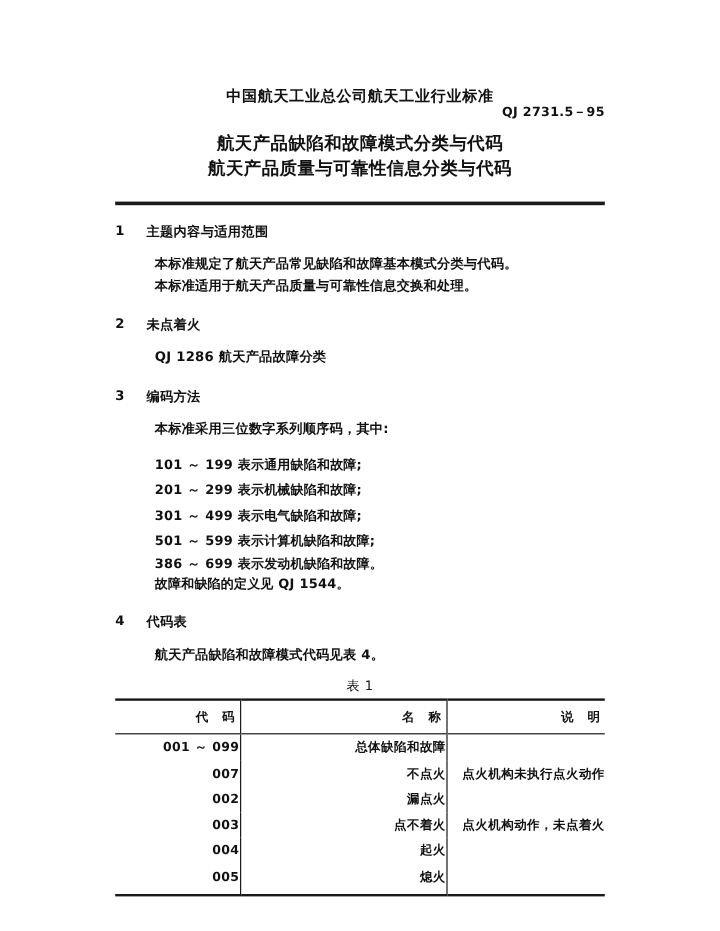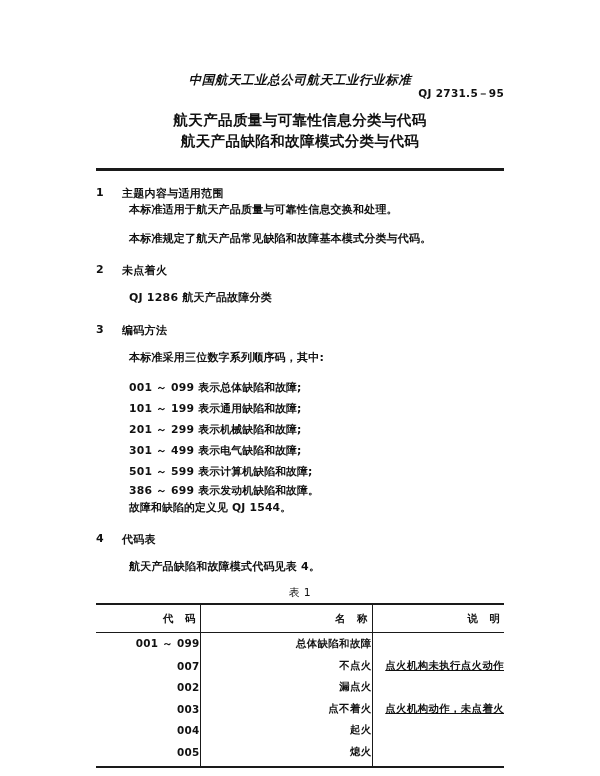--- a/index.html
+++ b/index.html
@@ -32,21 +32,20 @@
   }
 
   
   .org-line {
     margin-top: 72px;
     text-align: center;
     font-size: 12.5px;
     font-weight: bold;
     letter-spacing: 0.6px;
     line-height: 1.2;
-    font-style: italic;
   }
 
   .std-no {
     text-align: right;
     font-size: 10.5px;
     font-weight: bold;
     letter-spacing: 0.3px;
   }
 
   .title-block {
@@ -153,69 +152,67 @@
     text-align: center;
     letter-spacing: 0.3px;
   }
   td.c-name {
     padding-left: 18px;
     letter-spacing: 0.4px;
   }
   td.c-desc {
     padding-left: 18px;
     letter-spacing: 0.4px;
-    text-decoration: underline;
   }
   tr.last-row td {
     border-bottom: 2.2px solid #1a1a1a;
     padding-bottom: 4px;
     height: 25px;
   }
 </style>
 </head>
 <body>
 
 <div class="page">
   <div class="content">
 
     <div class="org-line">中国航天工业总公司航天工业行业标准</div>
     <div class="std-no">QJ 2731.5－95</div>
 
     <div class="title-block">
+      <div class="title-line">航天产品缺陷和故障模式分类与代码</div>
       <div class="title-line">航天产品质量与可靠性信息分类与代码</div>
-      <div class="title-line">航天产品缺陷和故障模式分类与代码</div>
     </div>
 
     <div class="rule-thick"></div>
 
     <div class="section">
       <div class="sec-head">
         <span class="sec-num">1</span>
         <span class="sec-title">主题内容与适用范围</span>
       </div>
+      <div class="para para-tight">本标准规定了航天产品常见缺陷和故障基本模式分类与代码。</div>
       <div class="para para-tight" style="margin-top:0">本标准适用于航天产品质量与可靠性信息交换和处理。</div>
-      <div class="para para-tight">本标准规定了航天产品常见缺陷和故障基本模式分类与代码。</div>
     </div>
 
     <div class="section">
       <div class="sec-head">
         <span class="sec-num">2</span>
         <span class="sec-title">未点着火</span>
       </div>
       <div class="para">QJ 1286    航天产品故障分类</div>
     </div>
 
     <div class="section">
       <div class="sec-head">
         <span class="sec-num">3</span>
         <span class="sec-title">编码方法</span>
       </div>
       <div class="para">本标准采用三位数字系列顺序码，其中:</div>
       <div class="code-list">
-        <div class="code-item">001 ～ 099 表示总体缺陷和故障;</div>
         <div class="code-item">101 ～ 199 表示通用缺陷和故障;</div>
         <div class="code-item">201 ～ 299 表示机械缺陷和故障;</div>
         <div class="code-item">301 ～ 499 表示电气缺陷和故障;</div>
         <div class="code-item">501 ～ 599 表示计算机缺陷和故障;</div>
         <div class="code-item last-note">386 ～ 699 表示发动机缺陷和故障。</div>
         <div class="code-item last-note">故障和缺陷的定义见 QJ 1544。</div>
       </div>
     </div>
 
     <div class="section">

